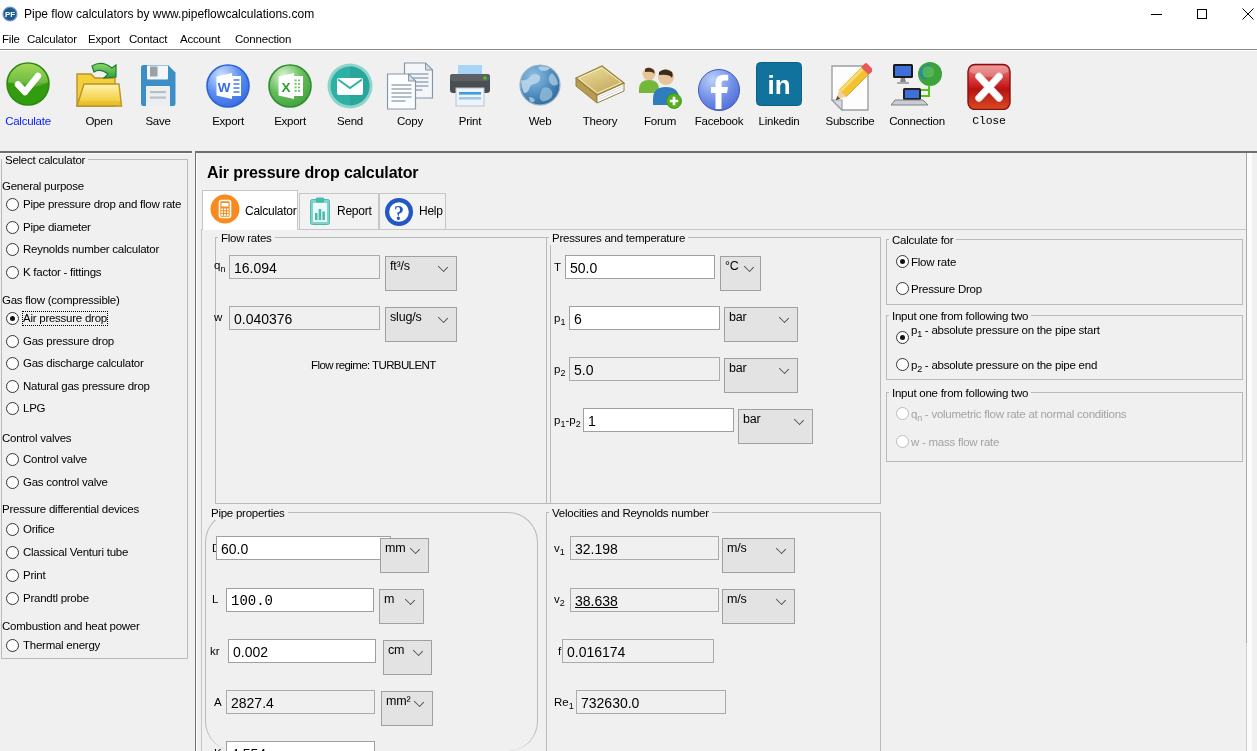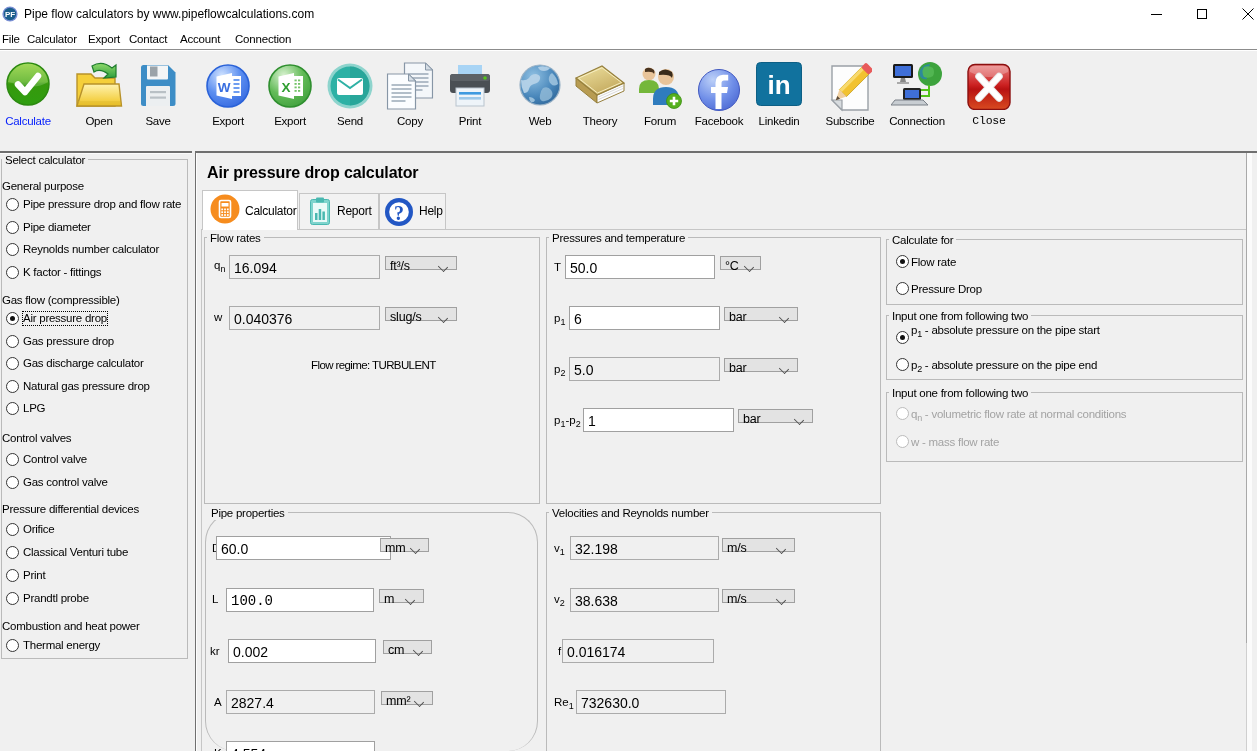--- a/index.html
+++ b/index.html
@@ -7,21 +7,21 @@
 body { font-family:"Liberation Sans", sans-serif; background:#f0f0f0; position:relative; color:#000; }
 .abs { position:absolute; }
 .menu { font-size:11.5px; letter-spacing:-0.2px; line-height:13px; }
 
 .gb { position:absolute; border:1px solid #bababa; }
 .gb > .lbl { position:absolute; top:-6px; left:2px; background:#f0f0f0; padding:0 3px; font-size:11.5px; letter-spacing:-0.25px; line-height:13px; white-space:nowrap; }
 
 .inp { position:absolute; height:24px; border:1px solid #a0a0a0; background:#fff; font-size:14px; line-height:24px; padding-left:4px; white-space:nowrap; }
 .inp.ro { background:#f0f0f0; border-color:#ababab; }
 
-.dd { position:absolute; height:14px; border:1px solid #a0a0a0; background:#e3e3e3; font-size:12.5px; letter-spacing:-0.2px; line-height:19px; padding-left:4px; white-space:nowrap; }
+.dd { position:absolute; height:35px; border:1px solid #a0a0a0; background:#e3e3e3; font-size:12.5px; letter-spacing:-0.2px; line-height:19px; padding-left:4px; white-space:nowrap; }
 .dd:after { content:""; position:absolute; right:9px; top:6px; width:7px; height:7px; border-right:1.6px solid #4d4d4d; border-bottom:1.6px solid #4d4d4d; transform:rotate(45deg) scale(1,0.8); transform-origin:center; }
 .dd.sm:after { right:7px; }
 
 .radio { position:absolute; width:13px; height:13px; border:1px solid #353535; border-radius:50%; background:#fff; }
 .radio.on:after { content:""; position:absolute; left:3px; top:3px; width:5px; height:5px; border-radius:50%; background:#111; }
 .radio.dis { border-color:#bcbcbc; }
 .rlbl { position:absolute; font-size:11.5px; letter-spacing:-0.25px; line-height:13px; white-space:nowrap; }
 .rlbl.dis { color:#a3a3a3; }
 sub { font-size:9px; vertical-align:-3px; line-height:0; }
 
@@ -403,21 +403,21 @@
 </svg>
 <div class="abs" style="left:337px;top:204px;font-size:12px;letter-spacing:-0.25px;">Report</div>
 
 <svg class="abs" style="left:384px;top:197px" width="30" height="30" viewBox="0 0 30 30">
   <circle cx="15" cy="15" r="14" fill="#2257c4"></circle>
   <circle cx="15" cy="15" r="9.8" fill="#fff"></circle>
   <text x="15" y="22.5" font-size="20" font-weight="bold" fill="#2257c4" text-anchor="middle" font-family="Liberation Serif">?</text>
 </svg>
 <div class="abs" style="left:419px;top:204px;font-size:12px;letter-spacing:-0.25px;">Help</div>
 
-<div class="gb" style="left:204px;top:237px;width:336px;height:267px;">
+<div class="gb" style="left:215px;top:237px;width:336px;height:267px;">
     <span class="lbl">Flow rates</span>
   </div>
 <div class="abs" style="left:214px;top:259px;font-size:11.5px;">q<sub>n</sub></div>
 <div class="inp ro" style="left:229px;top:255px;width:151px;">16.094</div>
 <div class="dd" style="left:385px;top:256px;width:72px;">ft³/s</div>
 <div class="abs" style="left:214px;top:311px;font-size:11.5px;">w</div>
 <div class="inp ro" style="left:229px;top:306px;width:151px;">0.040376</div>
 <div class="dd" style="left:385px;top:307px;width:72px;">slug/s</div>
 <div class="abs" style="left:311px;top:359px;font-size:11.5px;letter-spacing:-0.6px;">Flow regime: TURBULENT</div>
 
@@ -455,21 +455,21 @@
 <div class="abs" style="left:214px;top:747px;font-size:11.5px;">K</div>
 <div class="inp" style="left:226px;top:741px;width:149px;">4.554</div>
 
 <div class="gb" style="left:546px;top:512px;width:335px;height:239px;border-bottom:none;">
     <span class="lbl">Velocities and Reynolds number</span>
   </div>
 <div class="abs" style="left:554px;top:542px;font-size:11.5px;">v<sub>1</sub></div>
 <div class="inp ro" style="left:570px;top:536px;width:149px;">32.198</div>
 <div class="dd" style="left:722px;top:538px;width:73px;">m/s</div>
 <div class="abs" style="left:554px;top:593px;font-size:11.5px;">v<sub>2</sub></div>
-<div class="inp ro" style="left:570px;top:588px;width:149px;">38.638</div>
+<div class="inp ro" style="left:570px;top:588px;width:149px;text-decoration:underline;">38.638</div>
 <div class="dd" style="left:722px;top:589px;width:73px;">m/s</div>
 <div class="abs" style="left:558px;top:645px;font-size:11.5px;">f</div>
 <div class="inp ro" style="left:562px;top:639px;width:152px;">0.016174</div>
 <div class="abs" style="left:554px;top:696px;font-size:11.5px;">Re<sub>1</sub></div>
 <div class="inp ro" style="left:576px;top:690px;width:150px;">732630.0</div>
 
 <div class="gb" style="left:886px;top:239px;width:357px;height:66px;">
     <span class="lbl">Calculate for</span>
   </div>
 <div class="radio on" style="left:896px;top:255px;"></div>

